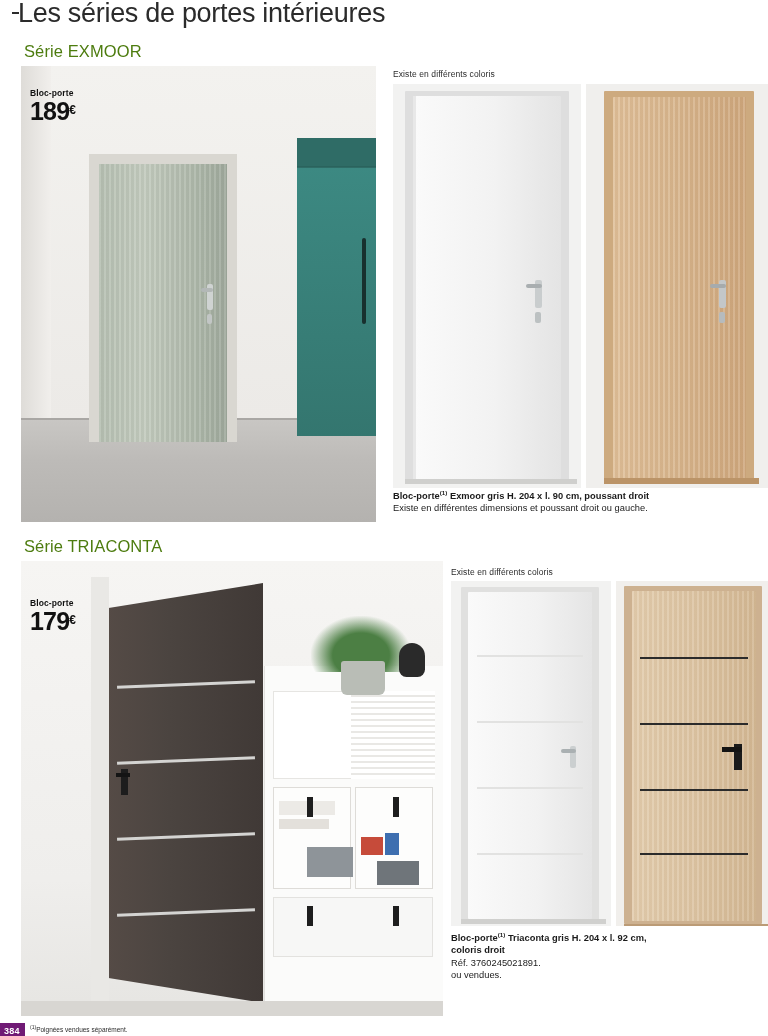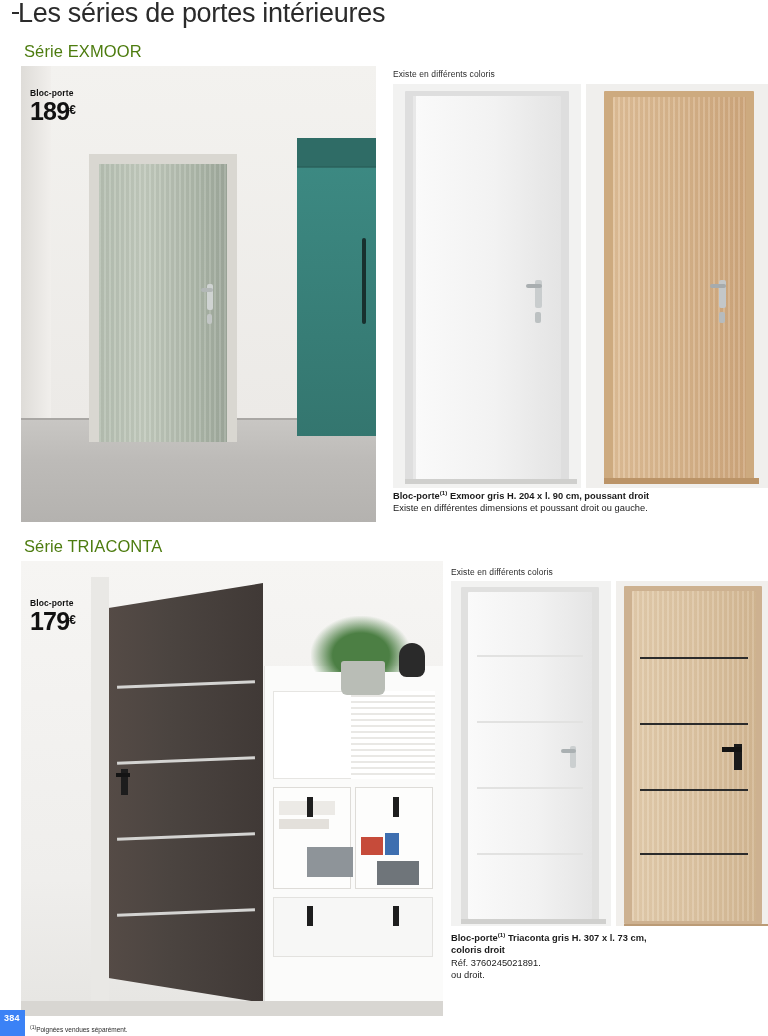--- a/index.html
+++ b/index.html
@@ -144,25 +144,25 @@
   }
   .caption .bold { font-weight: 700; }
   .caption sup { font-size: 6.2px; vertical-align: super; }
   #caption-exmoor { left: 393px; top: 489px; width: 360px; }
   #caption-triaconta { left: 451px; top: 931px; width: 300px; }
 
   
   .folio {
     position: absolute;
     left: 0; bottom: 0;
-    background: #3b82f6;
+    background: #701a75;
     color: #fff;
     font-size: 9px;
     font-weight: 700;
-    padding: 3px 5px 13px 4px;
+    padding: 3px 5px 0 4px;
     letter-spacing: 0.2px;
   }
   .footnote {
     position: absolute;
     left: 30px;
     bottom: 3px;
     font-size: 6.5px;
     color: #2b2b2b;
   }
   .footnote sup { font-size: 5px; vertical-align: super; }
@@ -313,23 +313,23 @@
     <div style="position:absolute;left:24px;top:142px;width:108px;height:2px;background:#2b2b2b;"></div>
     <div style="position:absolute;left:24px;top:208px;width:108px;height:2px;background:#2b2b2b;"></div>
     <div style="position:absolute;left:24px;top:272px;width:108px;height:2px;background:#2b2b2b;"></div>
     <div style="position:absolute;left:118px;top:163px;width:8px;height:26px;background:#1b1b1b;"></div>
     <div style="position:absolute;left:106px;top:166px;width:20px;height:5px;background:#141414;"></div>
     <div style="position:absolute;left:8px;top:343px;width:145px;height:5px;background:#bb9b76;"></div>
   </div>
 
   <div class="caption" id="caption-triaconta">
     <div>
-      <span class="bold">Bloc-porte</span><sup class="bold">(1)</sup><span class="bold"> Triaconta gris H. 307 x l. 73 cm,</span>
+      <span class="bold">Bloc-porte</span><sup class="bold">(1)</sup><span class="bold"> Triaconta gris H. 204 x l. 92 cm,</span>
     </div>
     <div class="bold">coloris droit</div>
     <div>Réf. 3760245021891.</div>
-    <div>ou droit.</div>
+    <div>ou vendues.</div>
   </div>
 
   <div class="folio">384</div>
   <div class="footnote"><sup>(1)</sup><span>Poignées vendues séparément.</span></div>
 
 </div>
 
 </body></html>

